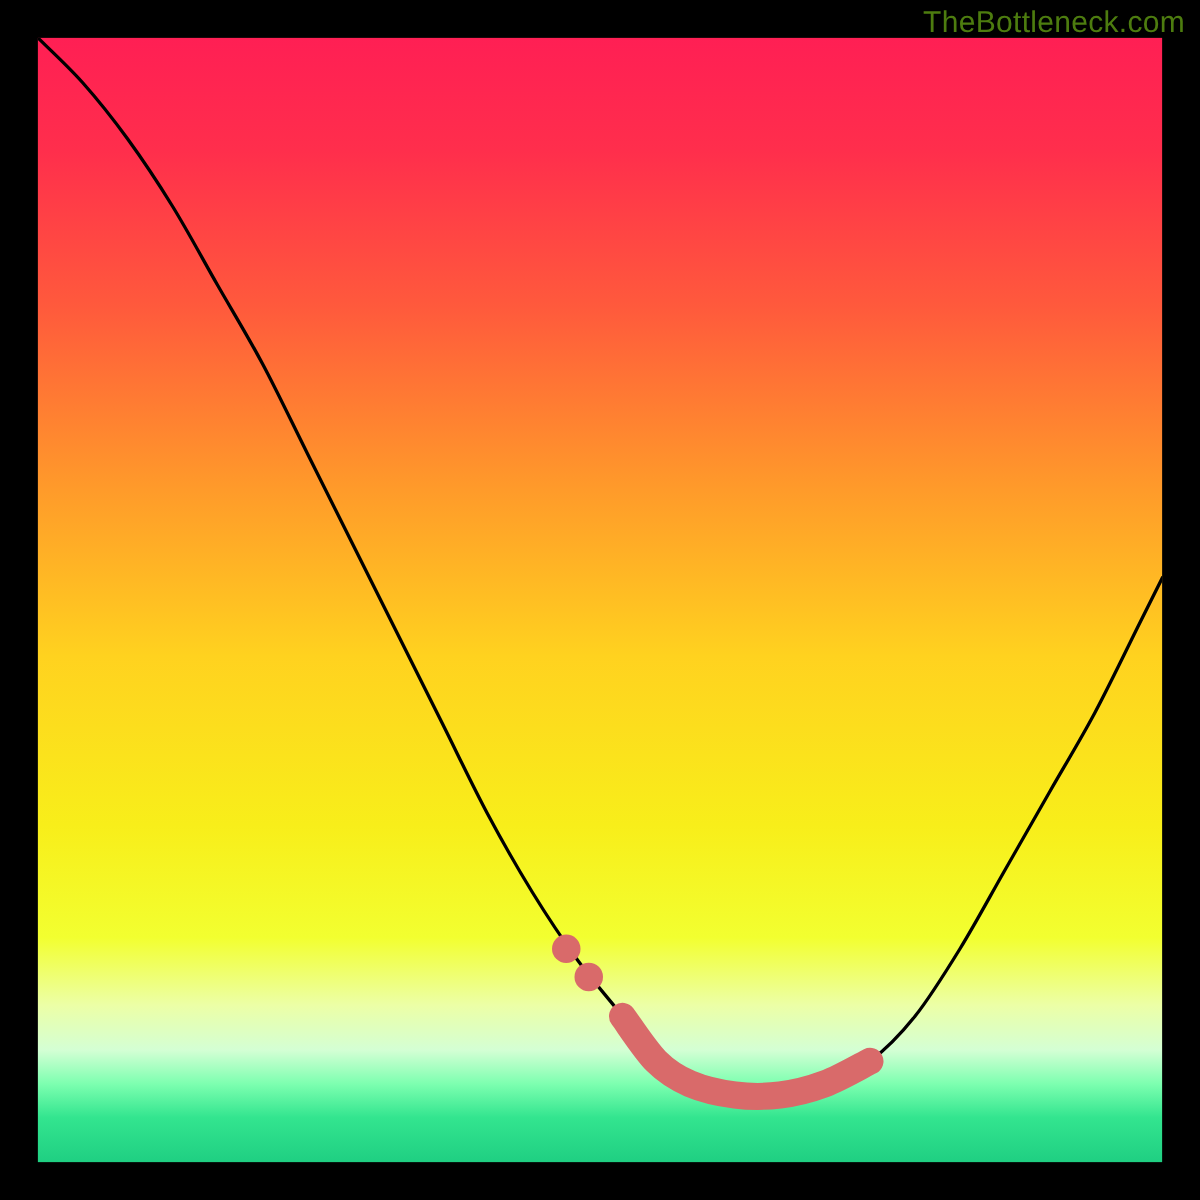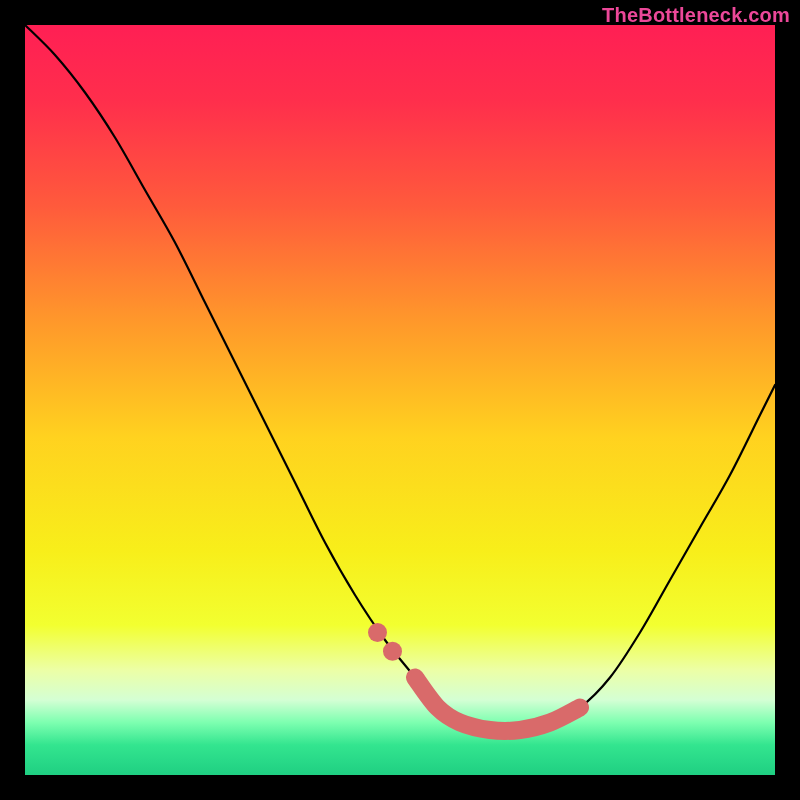--- a/index.html
+++ b/index.html
@@ -14,23 +14,23 @@
   .stage {
     position: relative;
     width: 800px;
     height: 800px;
     background: #000;
   }
   .watermark {
     position: absolute;
     top: 4px;
     right: 10px;
-    color: #ec4899;
+    color: #4d7c0f;
     font-size: 20px;
-    font-weight: 700;
+    font-weight: 400;
     letter-spacing: 0.2px;
     z-index: 5;
   }
   .plot {
     position: absolute;
     left: 25px;
     top: 25px;
     width: 750px;
     height: 750px;
     overflow: hidden;

